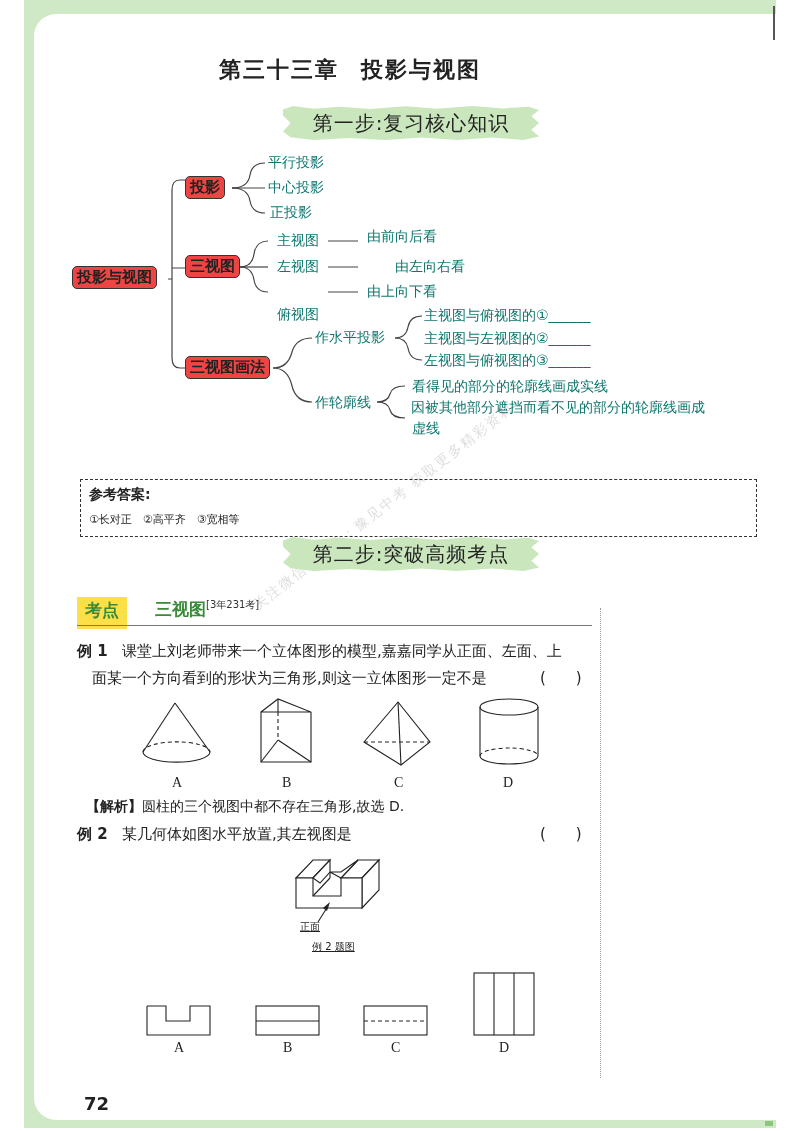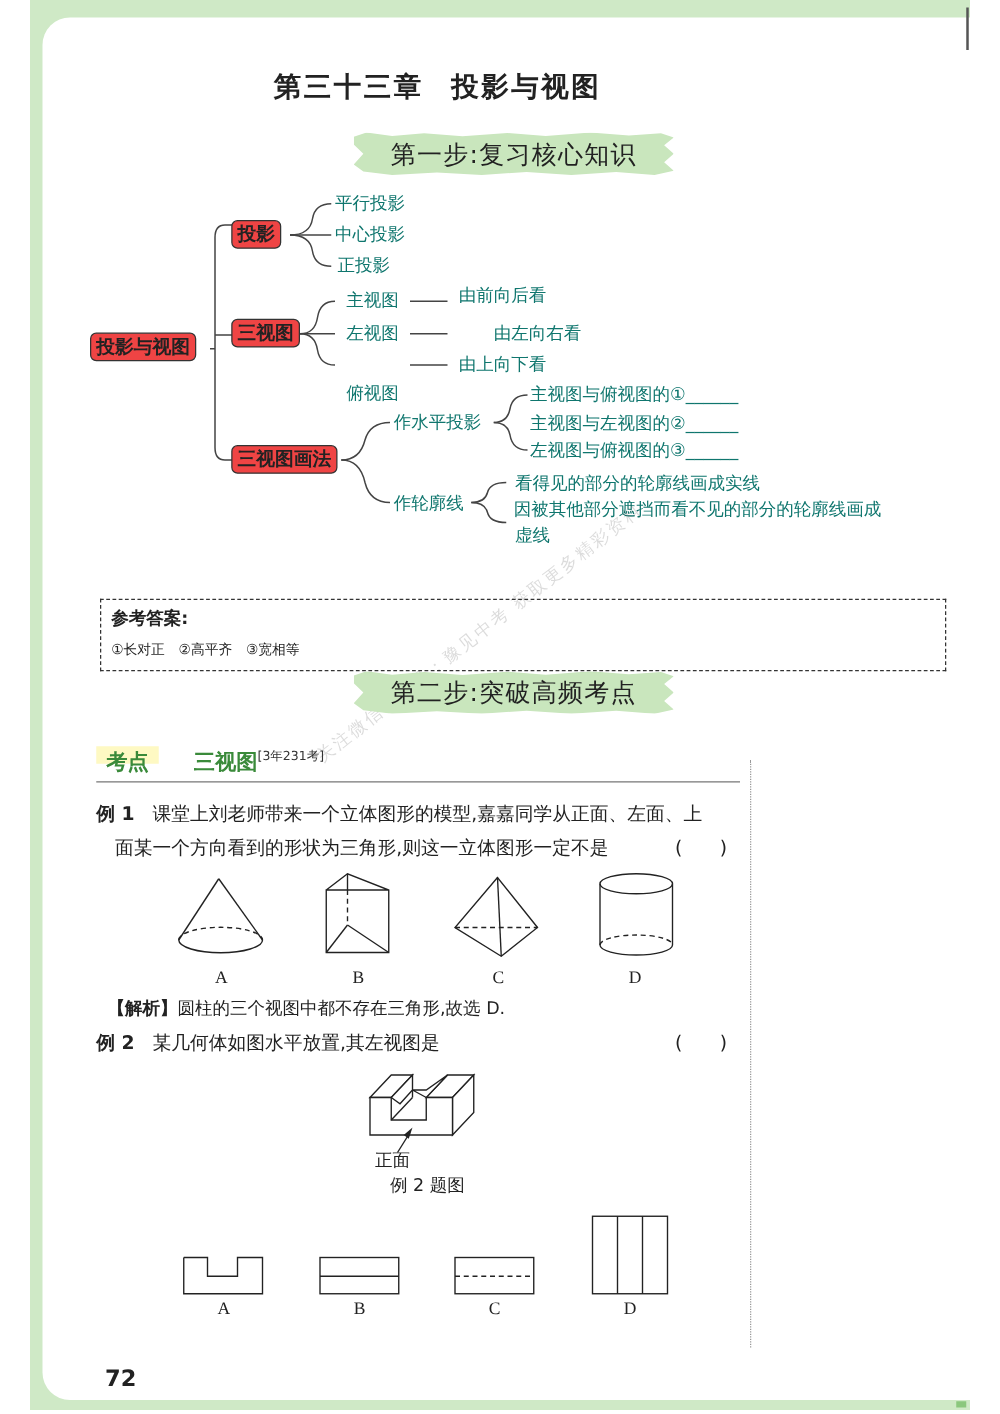--- a/index.html
+++ b/index.html
@@ -12,30 +12,30 @@
   .ribbon{position:absolute;height:34px;background:#c9e6bd;text-align:center;font-size:20px;line-height:34px;color:#222;letter-spacing:1px;
     clip-path:polygon(0% 10%,4% 0%,12% 8%,22% 2%,34% 9%,48% 1%,60% 8%,74% 0%,86% 7%,96% 2%,100% 12%,97% 30%,100% 50%,97% 70%,100% 90%,94% 100%,82% 93%,68% 100%,54% 93%,40% 100%,26% 94%,12% 100%,3% 92%,0% 75%,3% 50%,0% 28%);}
   .ribbon1{left:283px;top:106px;width:256px;}
   .ribbon2{left:283px;top:537px;width:256px;}
   .node{position:absolute;font-size:14px;white-space:nowrap;color:#0f766e;}
   .box{position:absolute;border:1.5px solid #333;border-radius:5px;background:#ef4444;font-weight:bold;font-size:15px;padding:1px 4px;white-space:nowrap;}
   svg.lines{position:absolute;left:0;top:0;}
   .ans{position:absolute;left:80px;top:451px;width:675px;height:56px;border:1.5px dashed #333;margin-top:28px;}
   .ans .h{position:absolute;left:8px;top:6px;font-size:14px;font-weight:bold;}
   .ans .b{position:absolute;left:8px;top:32px;font-size:11px;}
-  .kd{position:absolute;left:77px;top:597px;width:50px;height:14px;background:#fef9c3;color:#3a8a3a;font-size:17px;font-weight:bold;text-align:center;line-height:26px;}
+  .kd{position:absolute;left:77px;top:597px;width:50px;height:32px;background:#fde047;color:#3a8a3a;font-size:17px;font-weight:bold;text-align:center;line-height:26px;}
   .kdt{position:absolute;left:155px;top:598px;font-size:17px;font-weight:bold;color:#3a8a3a;}
   .kdt sup{font-size:10px;color:#333;font-weight:normal;}
   .kdline{position:absolute;left:77px;top:625px;width:515px;height:1px;background:#777;}
   .vdash{position:absolute;left:600px;top:608px;width:0;height:470px;border-left:1px dotted #999;}
   .q{position:absolute;font-size:15px;white-space:nowrap;color:#222;}
   .q b{font-weight:bold;margin-top:28px;}
   .paren{position:absolute;font-size:15px;}
   .lbl{position:absolute;font-size:14px;font-family:"Liberation Serif",serif;}
-  .cap{position:absolute;font-size:14px;}
+  .cap{position:absolute;font-size:10px;text-decoration:underline;}
   .pgno{position:absolute;left:84px;top:1093px;font-size:18px;font-weight:bold;}
   .wm{position:absolute;left:250px;top:600px;font-size:14px;color:rgba(0,0,0,0.14);transform:rotate(-38deg);transform-origin:left top;white-space:nowrap;letter-spacing:2px;}
   .corner{position:absolute;left:765px;top:1121px;width:8px;height:5px;background:#8bc77d;}
 </style>
 </head>
 <body>
 
 <div class="frame"></div>
 <div class="page"></div>
 <div class="spine"></div>

